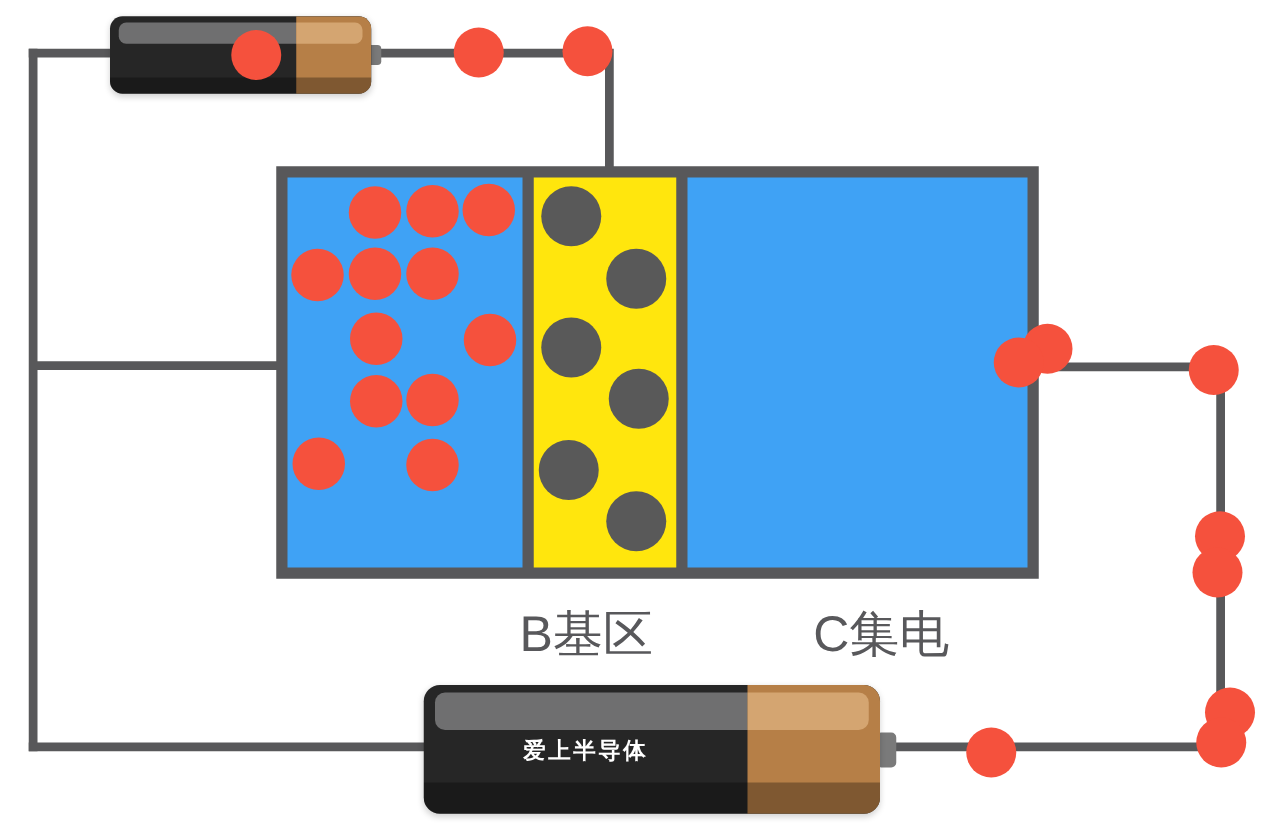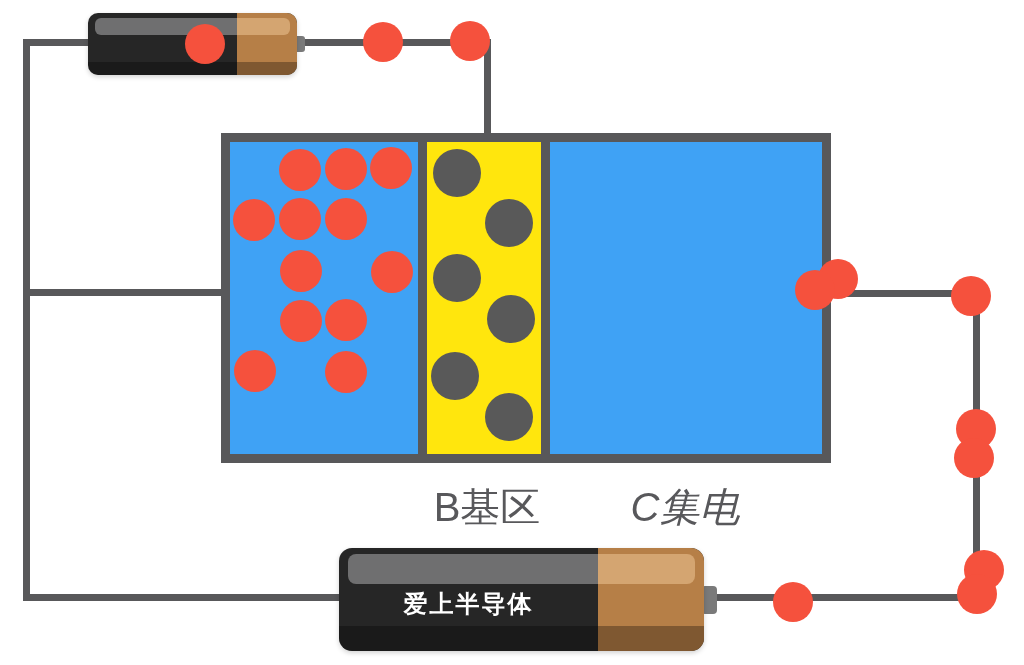--- a/index.html
+++ b/index.html
@@ -38,31 +38,31 @@
   .bat-hl-tan{position:absolute;background:var(--battery-tan);}
   .battery-top .bat-hl-gray{left:7px;top:5px;width:142px;height:17px;border-radius:6px 0 0 6px;}
   .battery-top .bat-hl-tan{left:149px;top:5px;width:53px;height:17px;border-radius:0 6px 6px 0;}
   .battery-bottom .bat-hl-gray{left:9px;top:6px;width:250px;height:30px;border-radius:8px 0 0 8px;}
   .battery-bottom .bat-hl-tan{left:259px;top:6px;width:97px;height:30px;border-radius:0 8px 8px 0;}
   .bat-shadow{position:absolute;left:0;right:0;bottom:0;background:rgba(0,0,0,0.30);}
   .battery-top .bat-shadow{height:13px;}
   .battery-bottom .bat-shadow{height:25px;}
   .bat-label{
     position:absolute;left:0;right:106px;top:40px;text-align:center;
-    color:var(--battery-text-color);font-size:24px;font-weight:bold;letter-spacing:2px;
+    color:var(--battery-text-color);font-size:18px;font-weight:bold;letter-spacing:2px;
   }
   .bat-terminal{position:absolute;background:var(--terminal-gray);z-index:3;}
   .terminal-top{left:293px;top:36px;width:12px;height:16px;border-radius:3px;}
   .terminal-bottom{left:701px;top:586px;width:16px;height:28px;border-radius:4px;}
   
   .rlabel{
     position:absolute;top:480px;transform:translateX(-50%);
     color:var(--label);font-size:40px;font-weight:500;white-space:nowrap;z-index:2;
   }
-  .rlabel-e{left:315px;} .rlabel-b{left:487px;} .rlabel-c{left:685px;font-style:italic;}
+  .rlabel-e{left:315px;} .rlabel-b{left:469px;} .rlabel-c{left:705px;}
 </style>
 </head>
 <body>
 
 <div id="canvas">
 
   <div class="dots-layer">
       <div class="wire" style="left: 23px; top: 39px; width: 70px; height: 7px;"></div>
       <div class="wire" style="left: 23px; top: 39px; width: 7px; height: 562px;"></div>
       <div class="wire" style="left: 23px; top: 594px; width: 322px; height: 7px;"></div>

